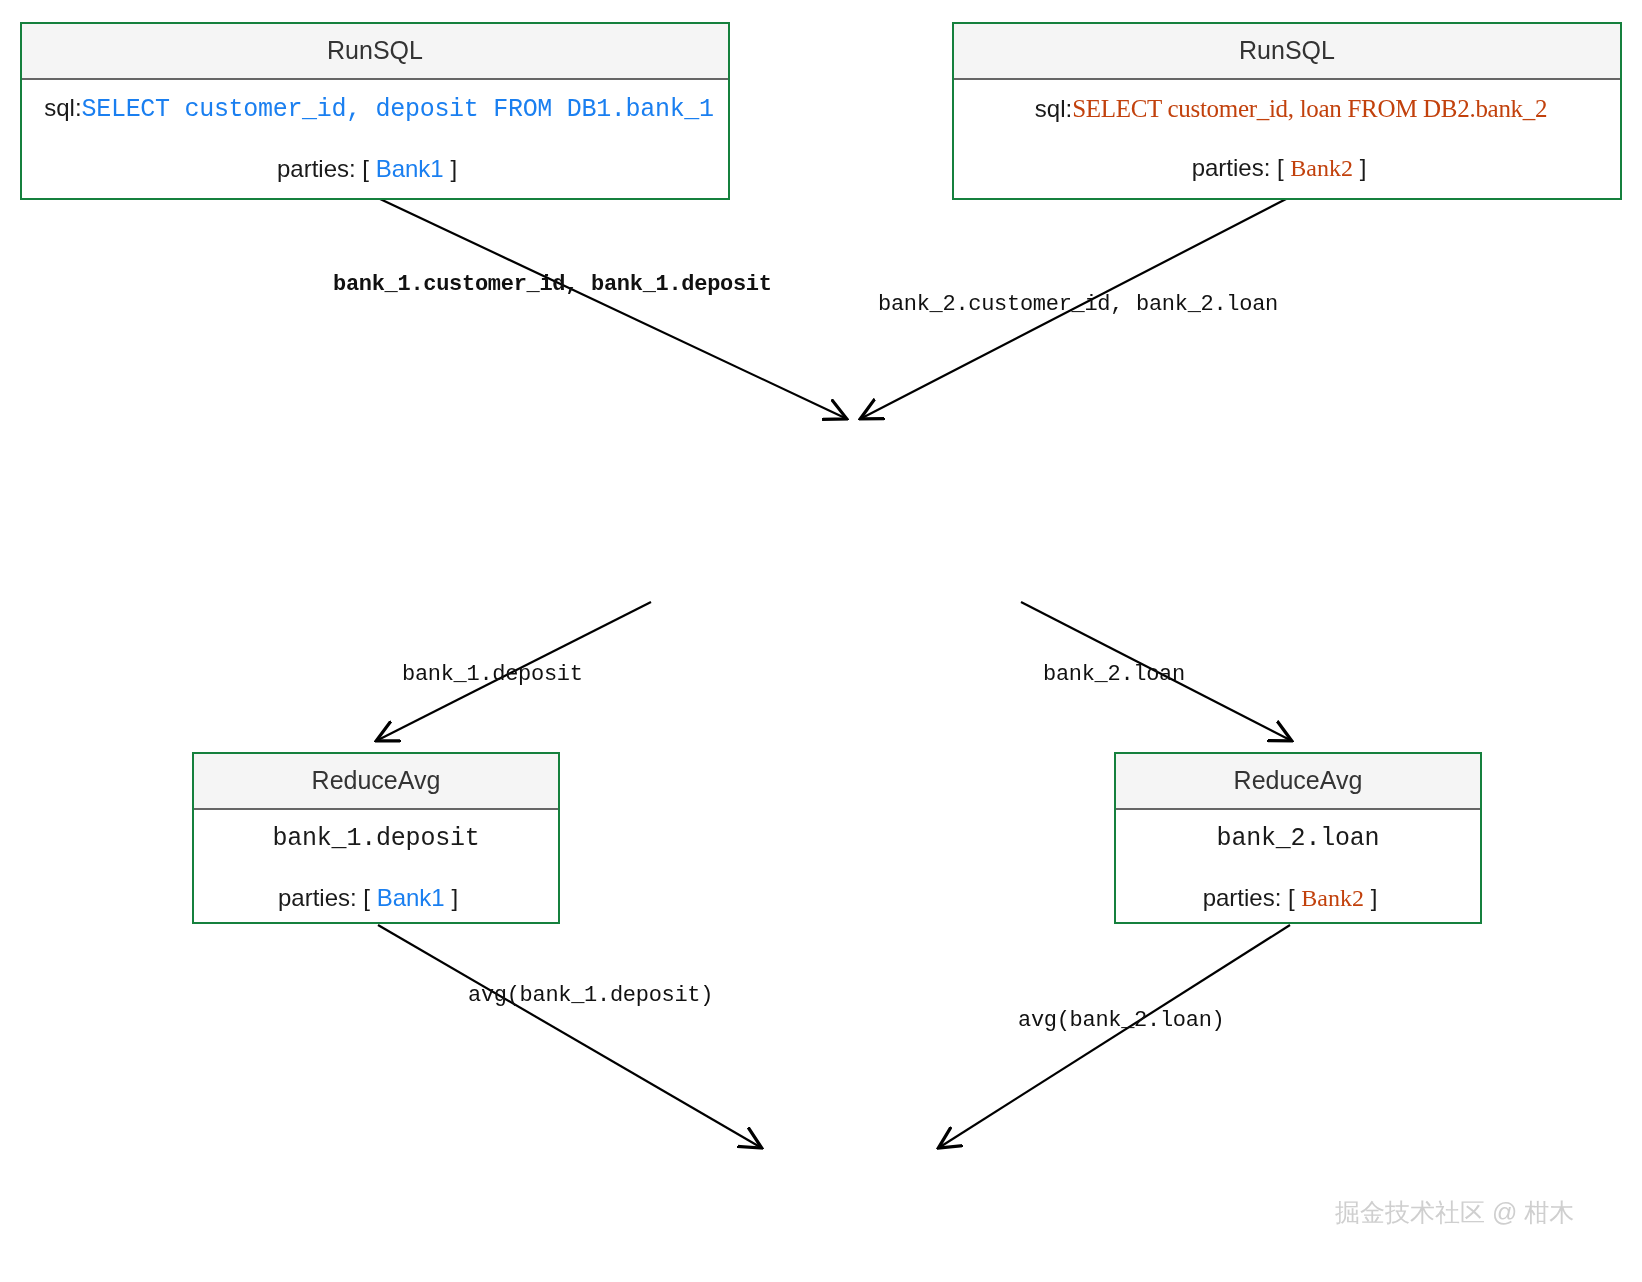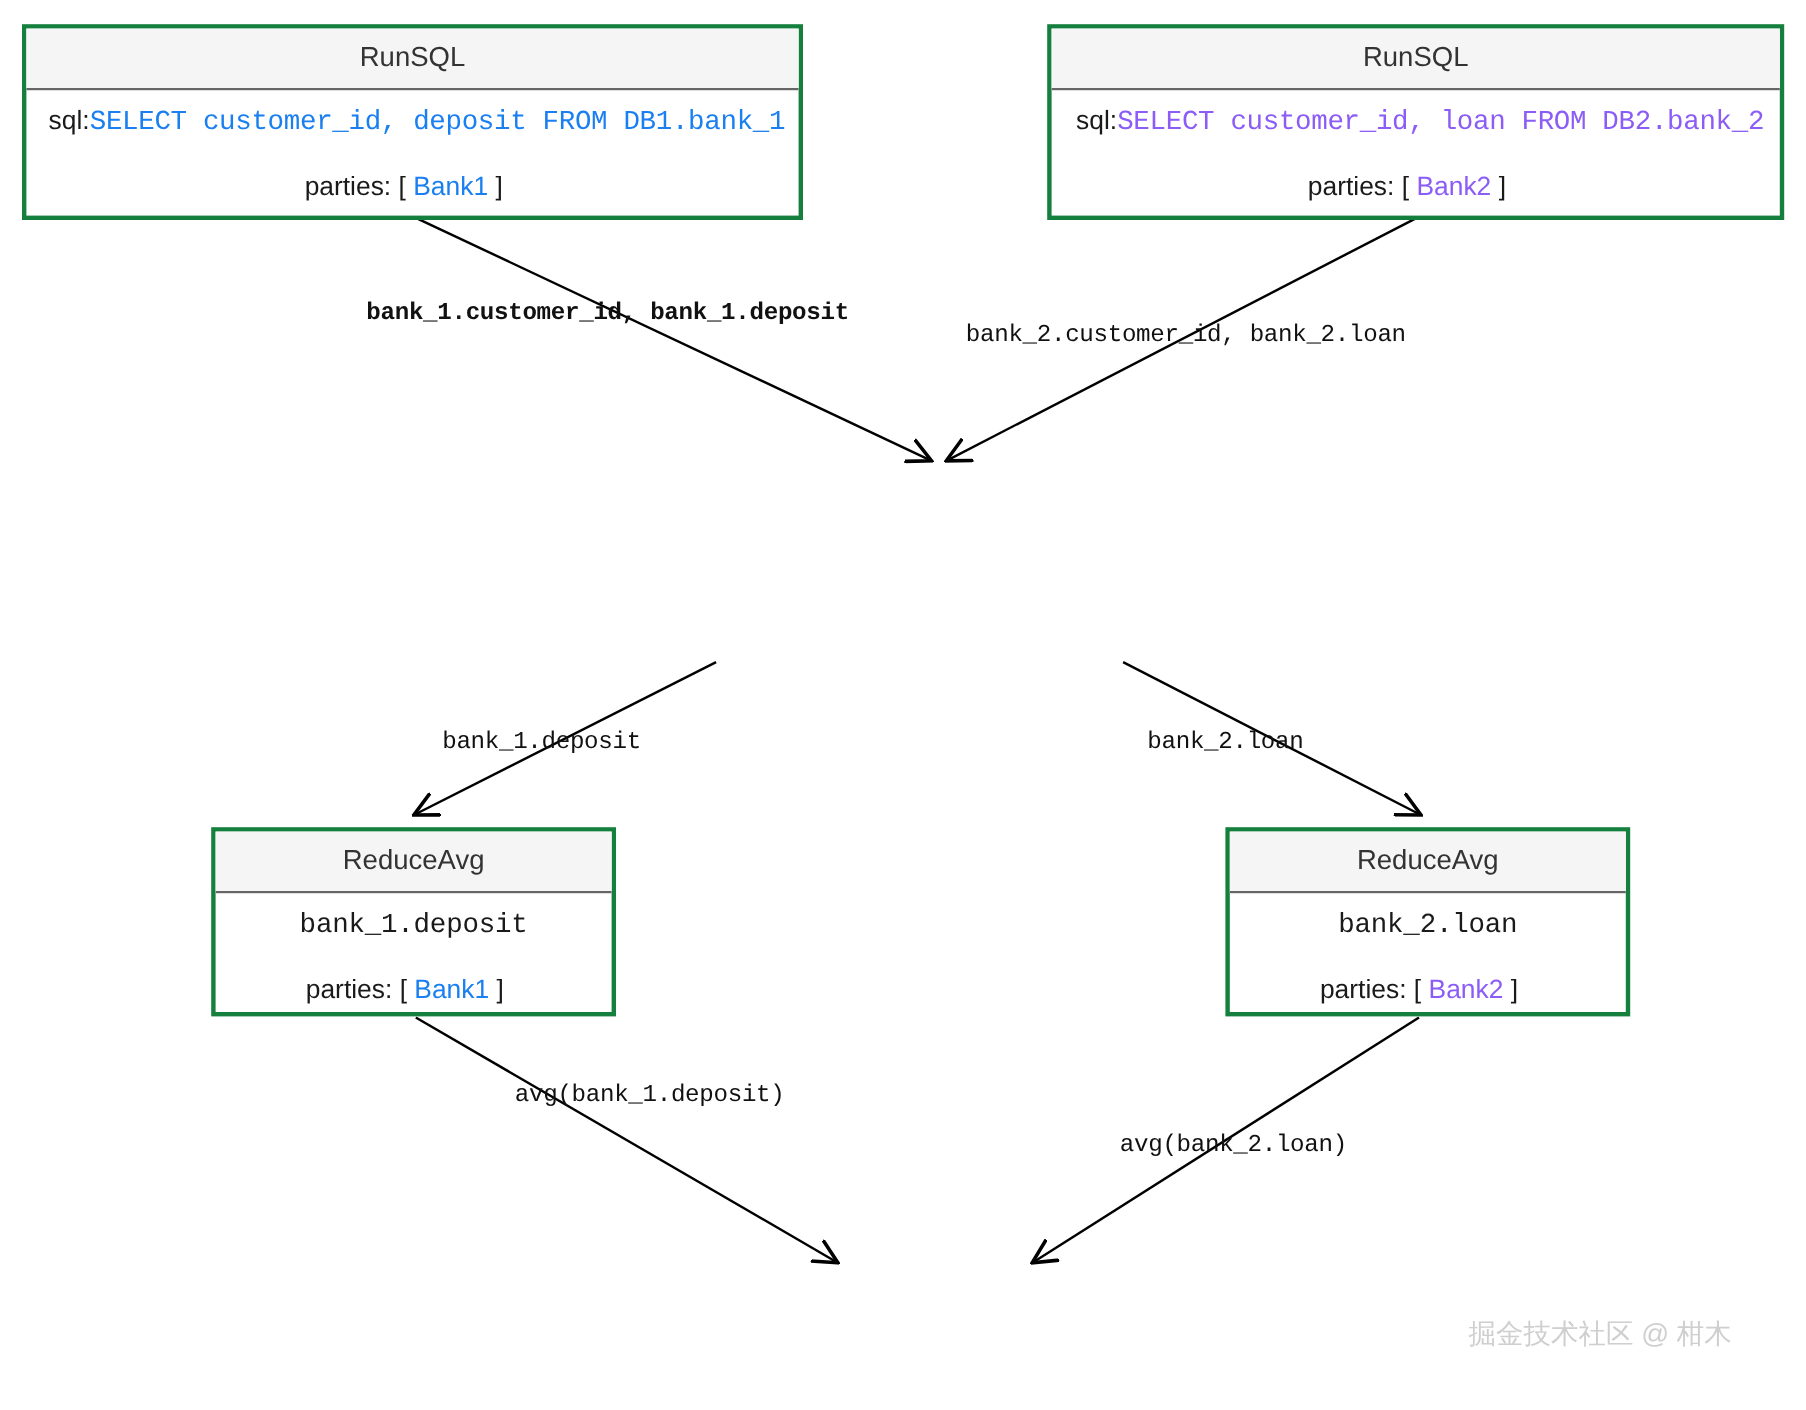--- a/index.html
+++ b/index.html
@@ -19,21 +19,21 @@
     position: absolute;
     left: 0;
     top: 0;
     width: 1642px;
     height: 1282px;
     pointer-events: none;
   }
   .node {
     position: absolute;
     box-sizing: border-box;
-    border: 4px solid #15803d;
+    border: 2px solid #15803d;
     background: #ffffff;
   }
   .node-title {
     box-sizing: border-box;
     background: #f5f5f5;
     border-bottom: 2px solid #666666;
     text-align: center;
     font-family: "Liberation Sans", sans-serif;
     font-size: 25px;
     color: #333333;
@@ -72,21 +72,21 @@
     font-family: "Liberation Sans", sans-serif;
     font-size: 24px;
     color: #1a1a1a;
   }
   .sql-val {
     font-family: "Liberation Mono", monospace;
     font-size: 25px;
     letter-spacing: -0.3px;
   }
   .blue { color: #1a7ff0; }
-  .orange { color: #8b5cf6; }
+  .orange { color: #c2410c; font-family: Liberation Serif, serif; }
   .bracket { color: #1a1a1a; }
   .edge-label {
     position: absolute;
     font-family: "Liberation Mono", monospace;
     font-size: 22px;
     color: #111111;
     white-space: nowrap;
     letter-spacing: -0.3px;
   }
   .watermark {
@@ -160,17 +160,17 @@
       </div>
     </div>
   </div>
 
 
   <div class="edge-label" style="left:333px; top:272px;font-weight:bold;">bank_1.customer_id, bank_1.deposit</div>
   <div class="edge-label" style="left:878px; top:292px;">bank_2.customer_id, bank_2.loan</div>
   <div class="edge-label" style="left:402px; top:662px;">bank_1.deposit</div>
   <div class="edge-label" style="left:1043px; top:662px;">bank_2.loan</div>
   <div class="edge-label" style="left:468px; top:983px;">avg(bank_1.deposit)</div>
-  <div class="edge-label" style="left:1018px; top:1008px;margin-top:20px;">avg(bank_2.loan)</div>
+  <div class="edge-label" style="left:1018px; top:1008px;">avg(bank_2.loan)</div>
 
   <div class="watermark" style="left:1335px; top:1196px;">掘金技术社区 @ 柑木</div>
 
 </div>
 
 </body></html>

